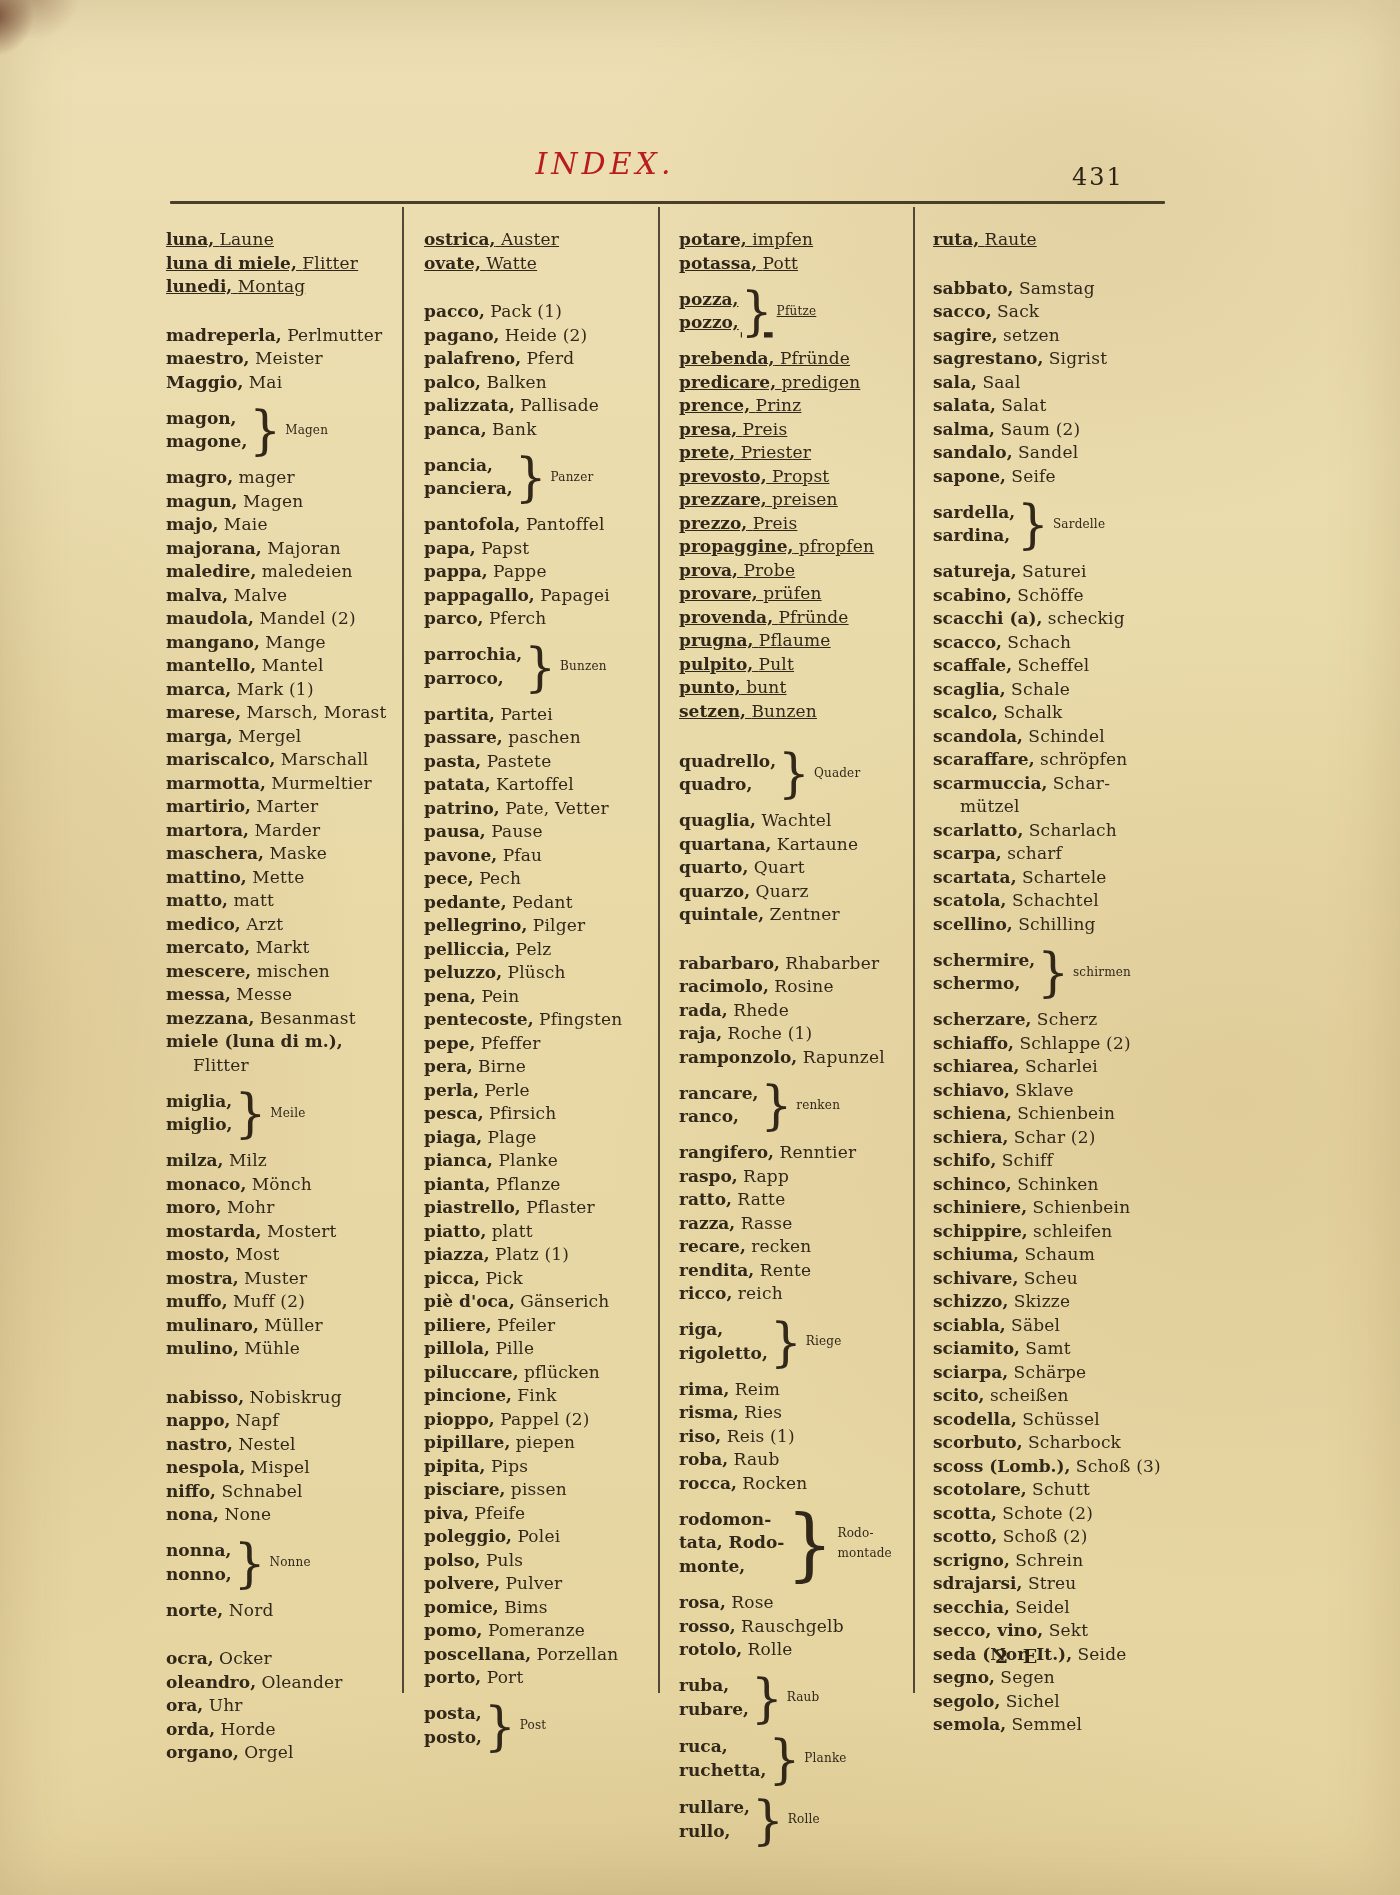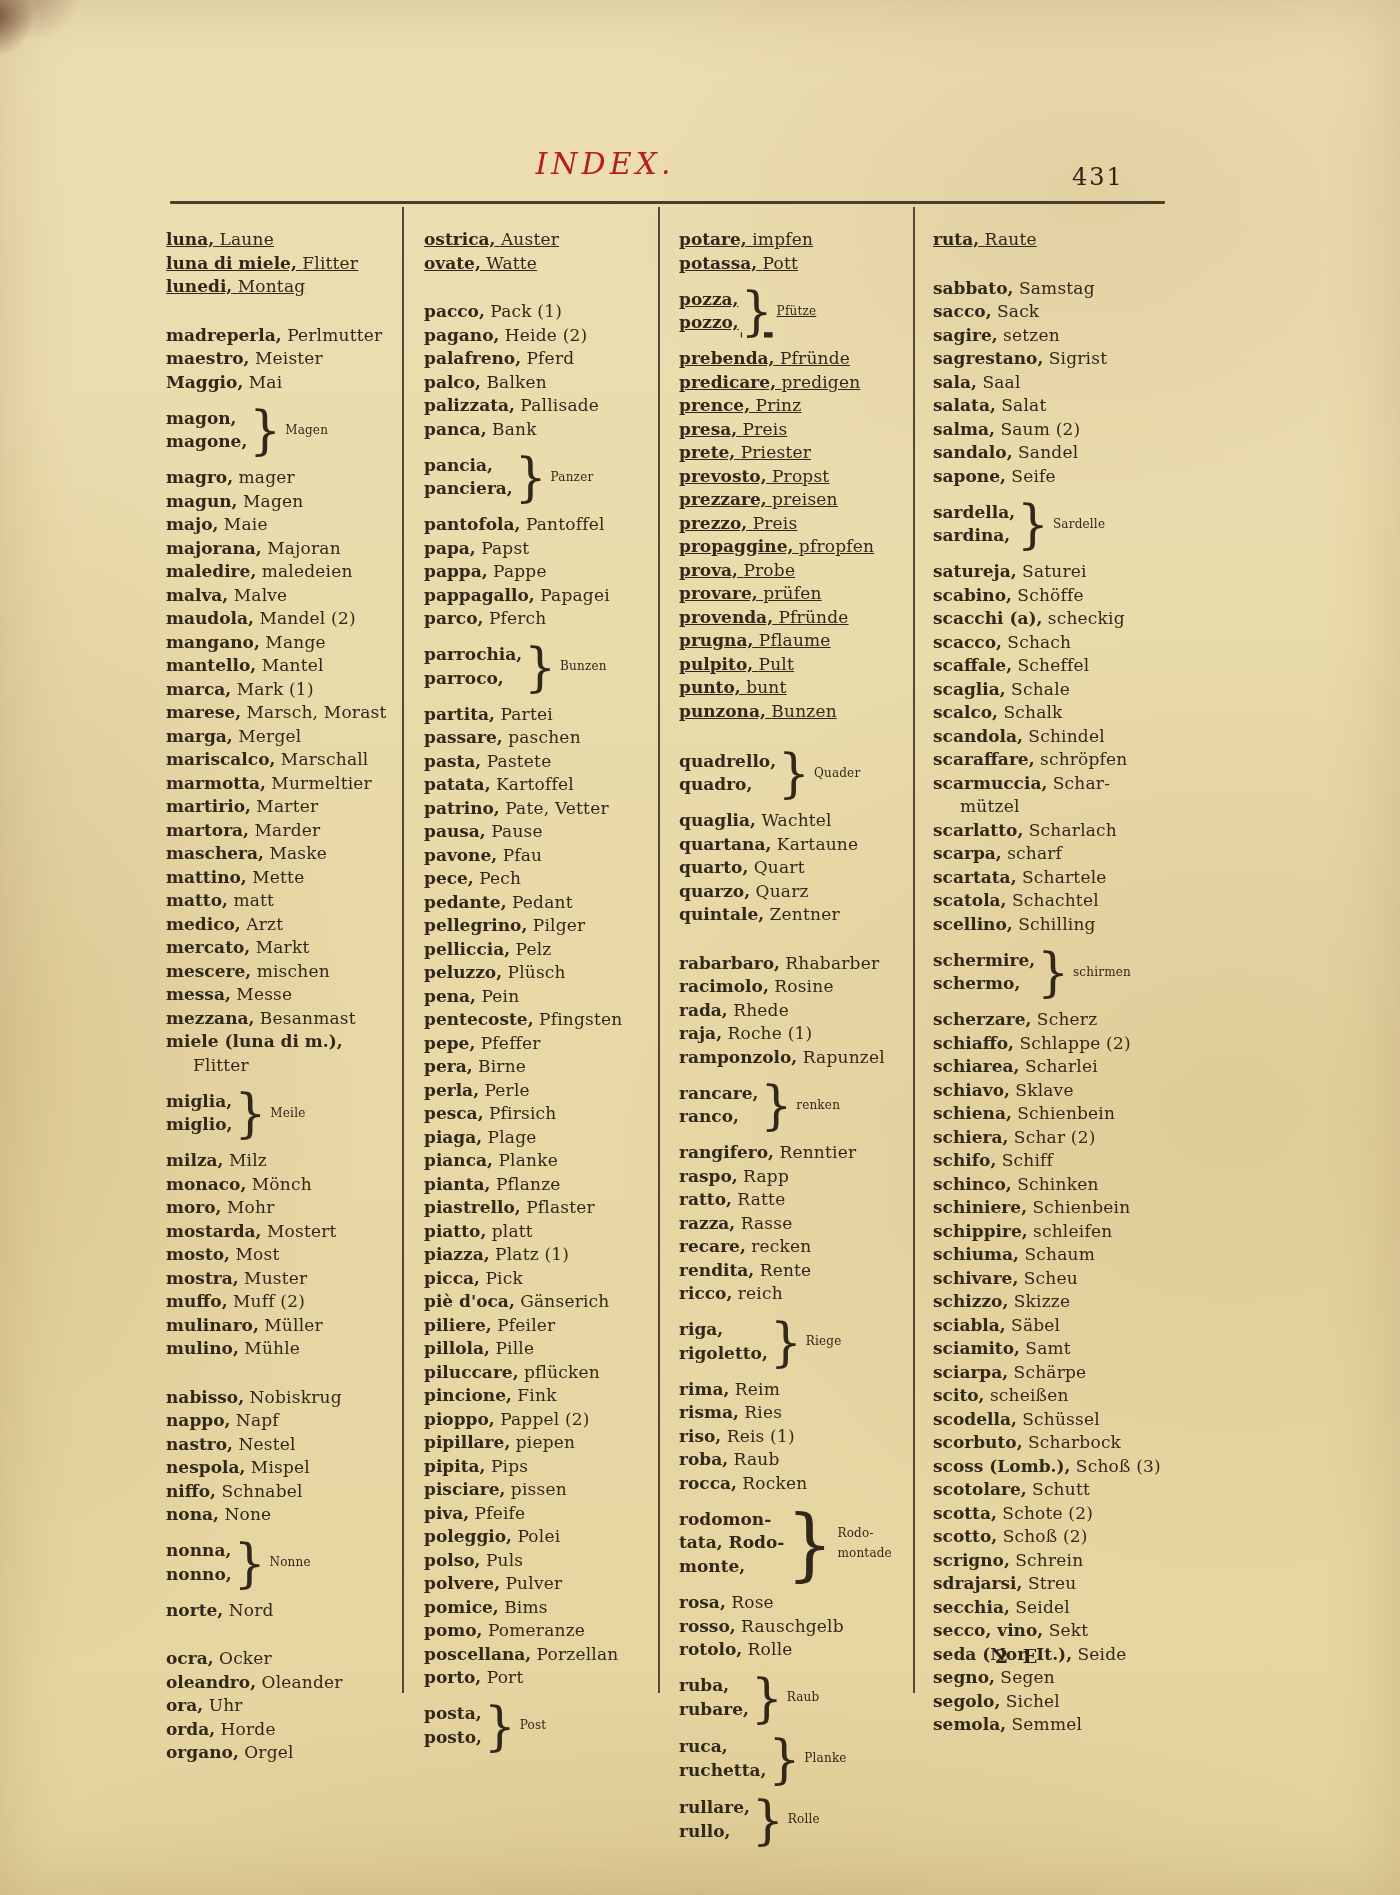--- a/index.html
+++ b/index.html
@@ -267,21 +267,21 @@
         <div class="entry"><span class="it">prevosto,</span> <span class="de">Propst</span></div>
         <div class="entry"><span class="it">prezzare,</span> <span class="de">preisen</span></div>
         <div class="entry"><span class="it">prezzo,</span> <span class="de">Preis</span></div>
         <div class="entry"><span class="it">propaggine,</span> <span class="de">pfropfen</span></div>
         <div class="entry"><span class="it">prova,</span> <span class="de">Probe</span></div>
         <div class="entry"><span class="it">provare,</span> <span class="de">prüfen</span></div>
         <div class="entry"><span class="it">provenda,</span> <span class="de">Pfründe</span></div>
         <div class="entry"><span class="it">prugna,</span> <span class="de">Pflaume</span></div>
         <div class="entry"><span class="it">pulpito,</span> <span class="de">Pult</span></div>
         <div class="entry"><span class="it">punto,</span> <span class="de">bunt</span></div>
-        <div class="entry"><span class="it">punzona,</span> <span class="de">Bunzen</span></div>
+        <div class="entry"><span class="it">setzen,</span> <span class="de">Bunzen</span></div>
       </div>
       <div class="group">
         <div class="braceRow">
           <div class="names">
             <div>quadrello,</div>
             <div>quadro,</div>
           </div>
           <span class="glyph">}</span>
           <div class="label">
             <div class="de">Quader</div>

